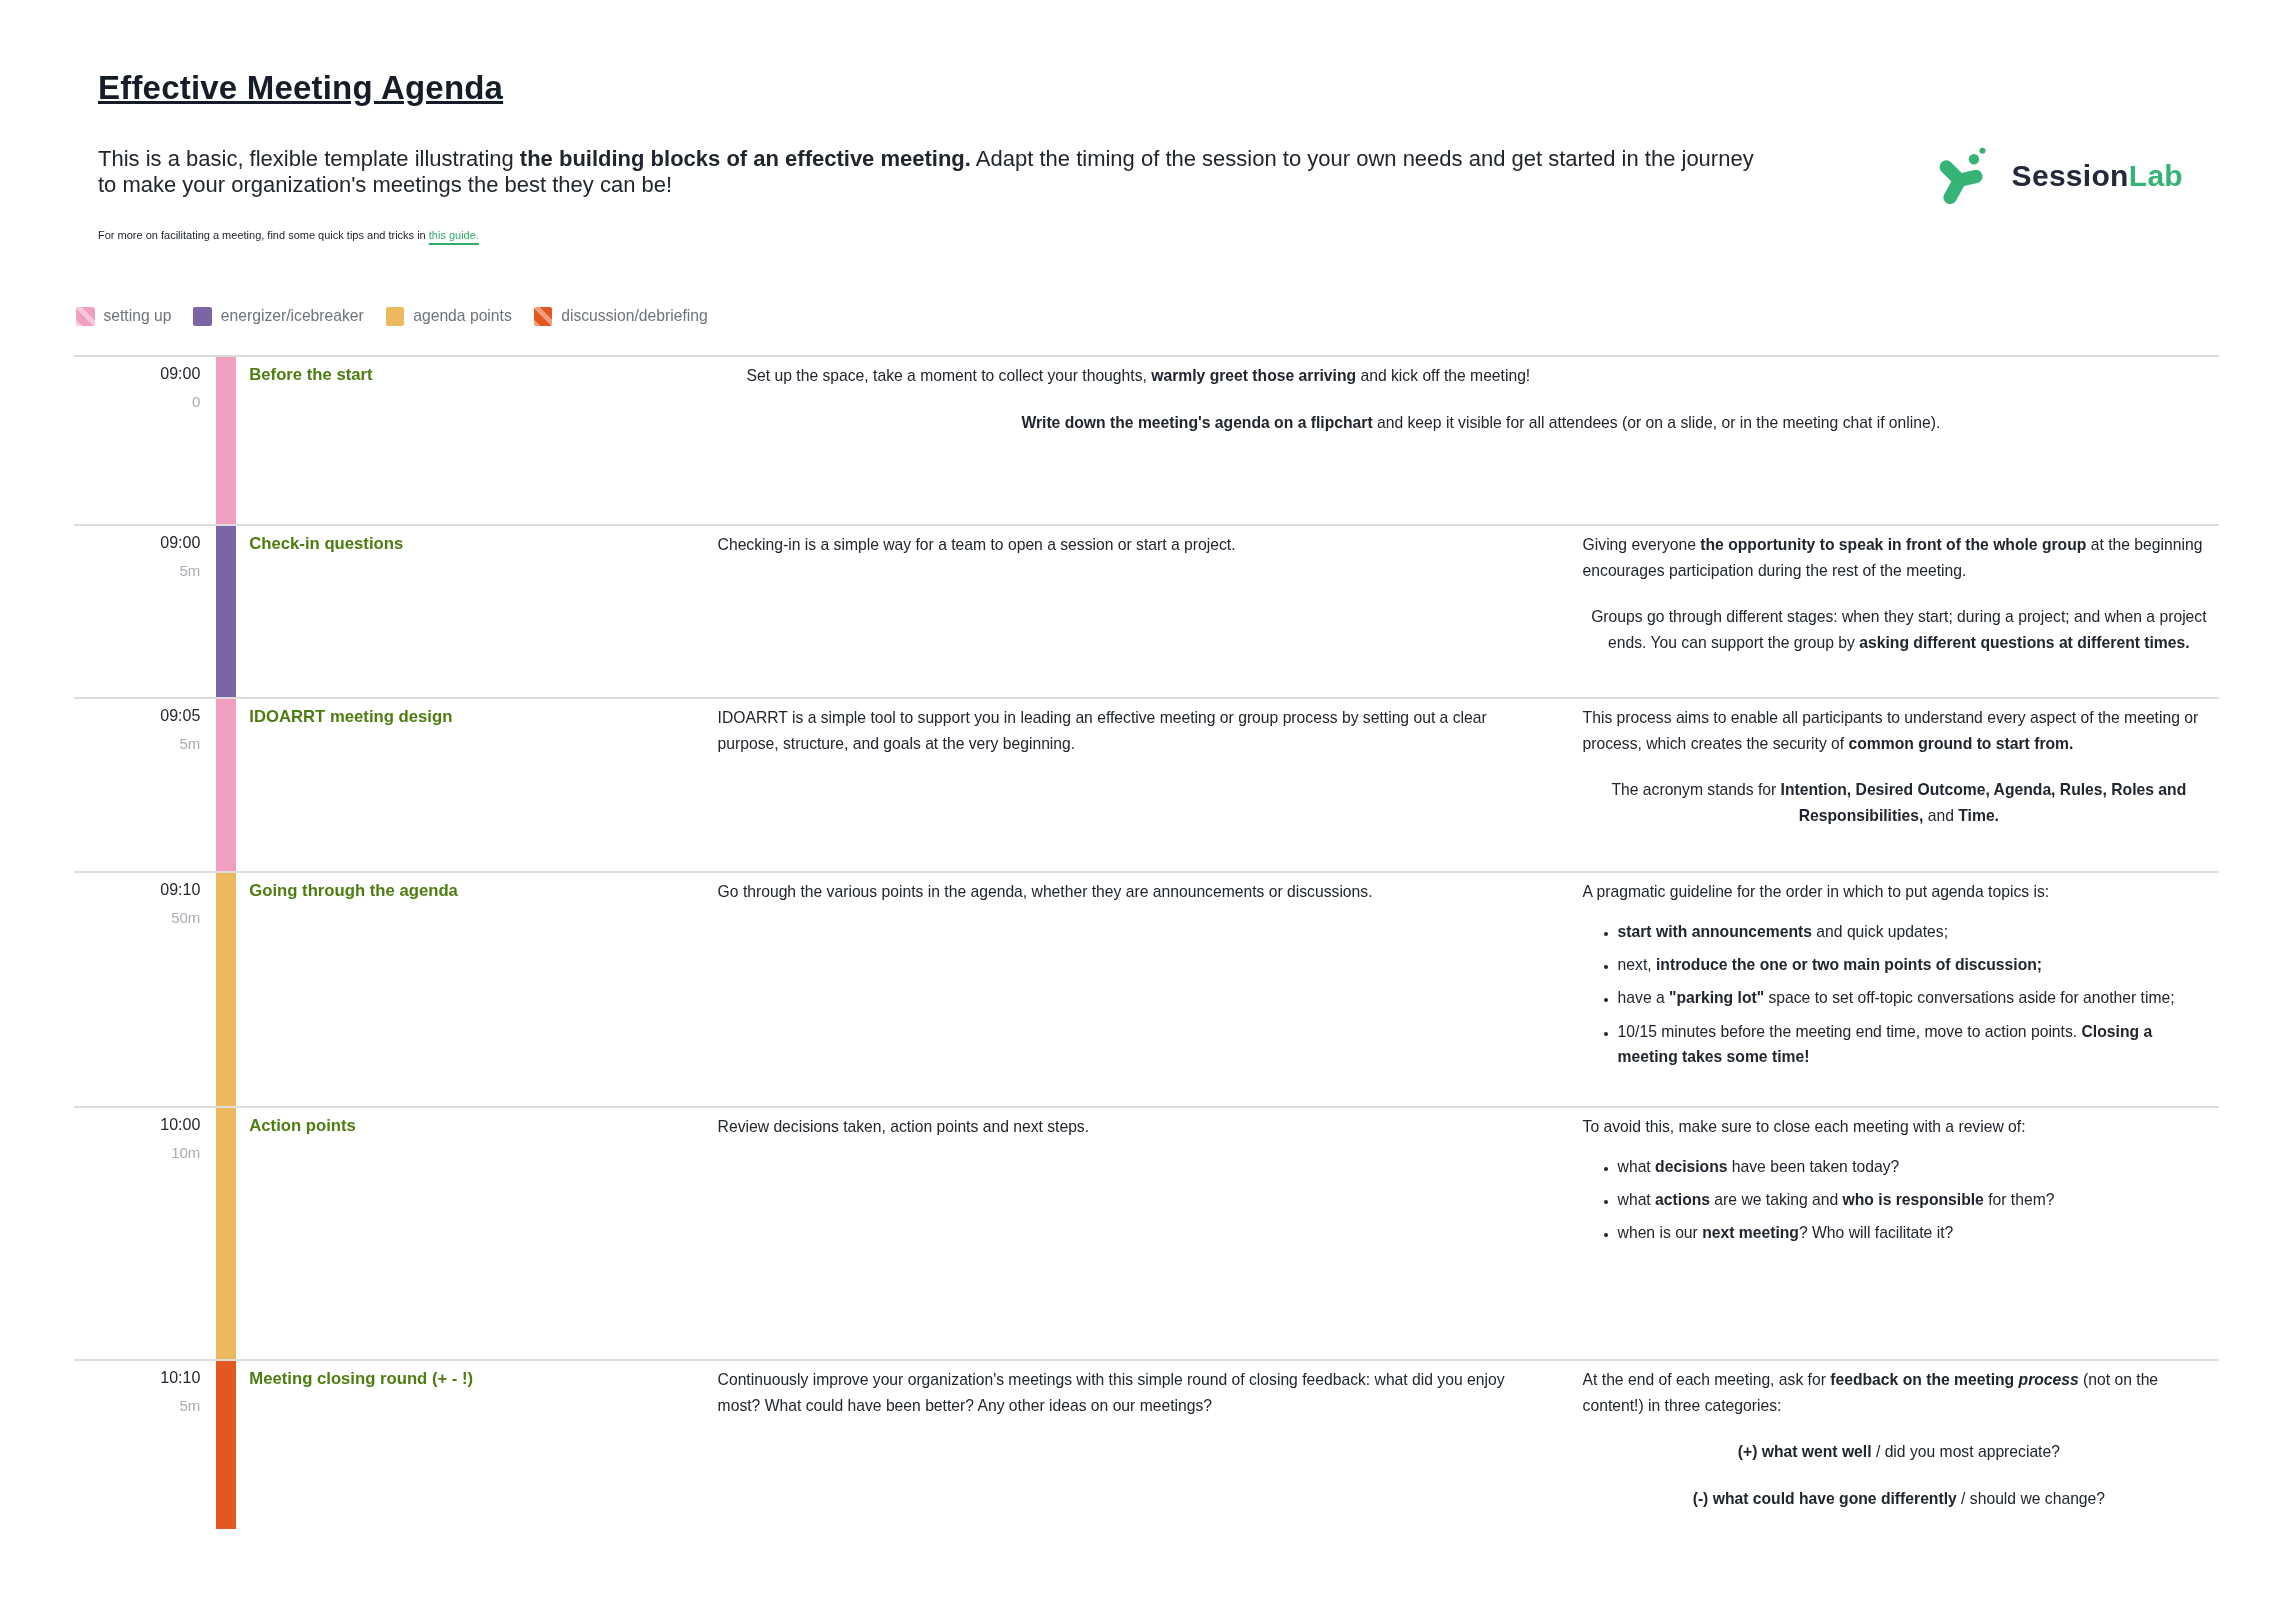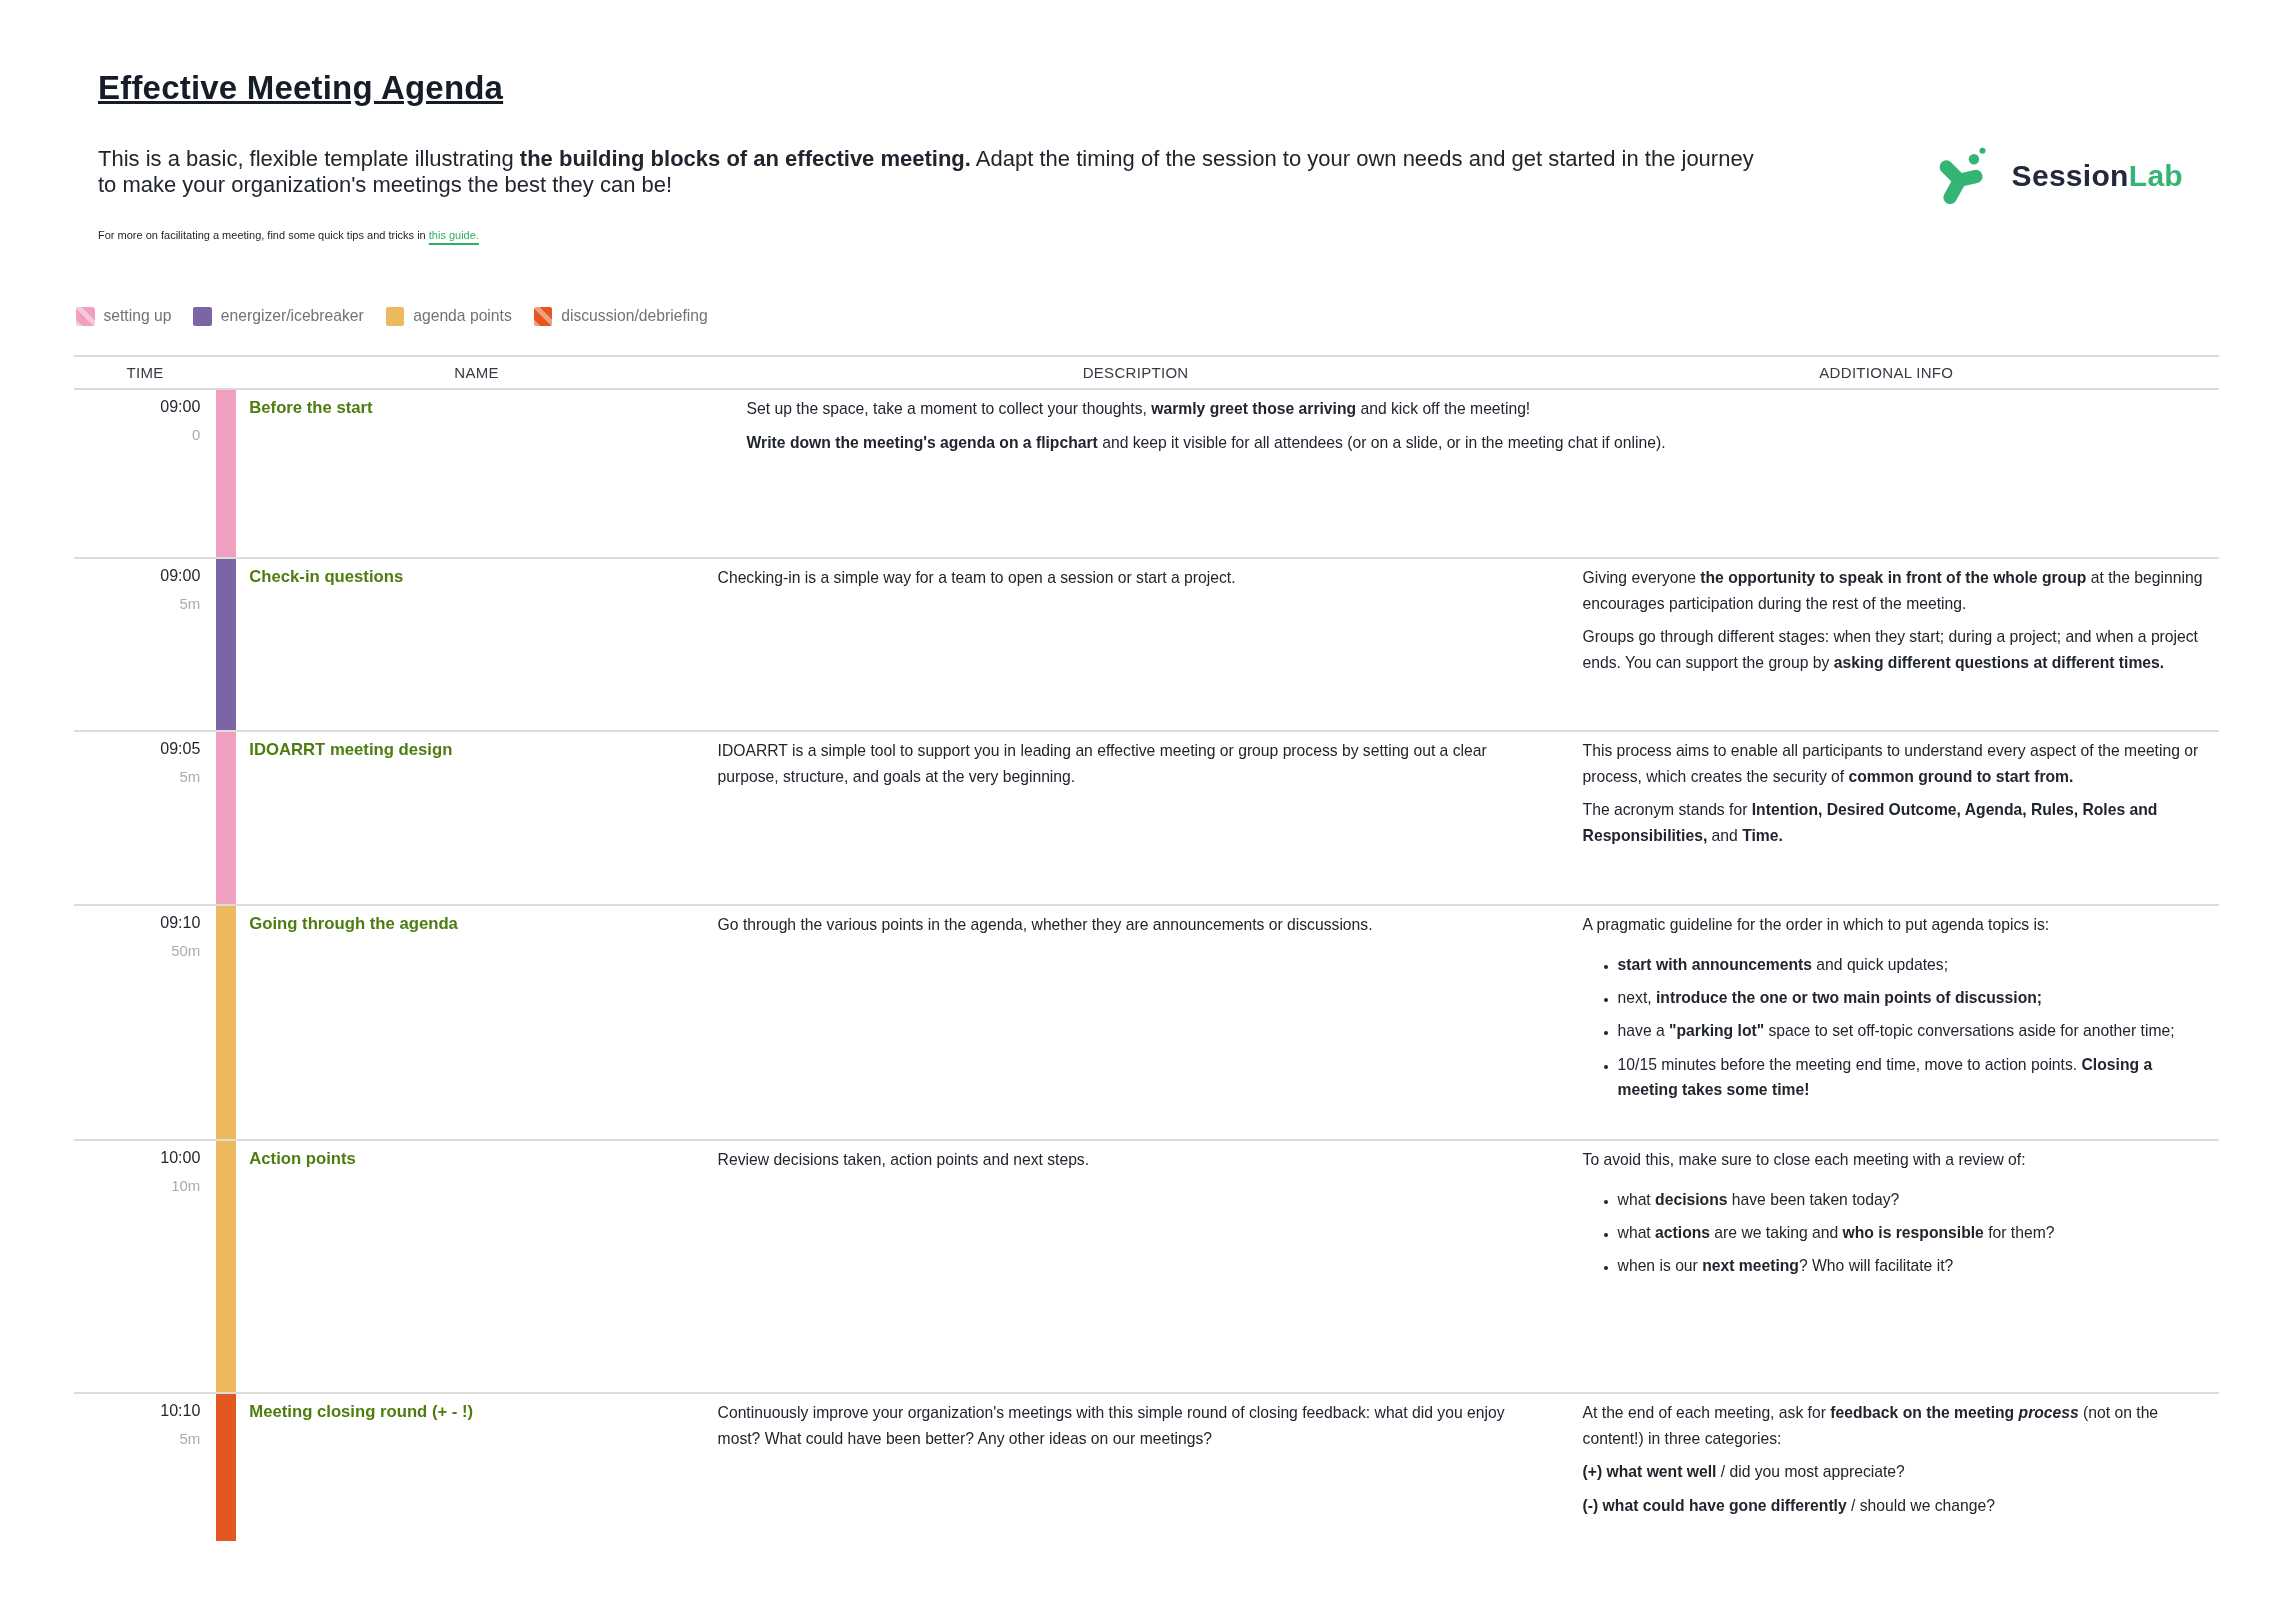--- a/index.html
+++ b/index.html
@@ -73,21 +73,21 @@
   .t-start { font-size:16px; color:#23272f; }
   .t-dur { margin-top:9.8px; font-size:15px; color:#a8adb4; }
 
   .c-bar { width:19.6px; }
   .bar { width:19.6px; height:100%; background:var(--c,#ccc); }
 
   .c-name { width:482px; padding:8.8px 19.6px 0 13.7px; font-size:16.7px; font-weight:700; color:#4d7c0f; }
   .c-desc { width:836px; padding:6.9px 47px 0 0; font-size:15.7px; line-height:25.5px; }
   .c-add  { flex:1; padding:6.9px 3.9px 17.6px 29px; font-size:15.7px; line-height:25.5px; }
 
-  .c-add p + p { margin-top:8px; }
+  .c-add p + p { margin-top:21px;text-align:center; }
   .c-add ul { margin:13.7px 0 0 0; padding-left:35px; }
   .c-add li { margin-bottom:7.8px; }
   .c-add li::marker { font-size:12.7px; }
 
   .b { font-weight:700; }
   .i { font-style:italic; }
 </style>
 </head>
 <body>
 
@@ -130,27 +130,20 @@
     <span class="legend-label">agenda points</span>
   </div>
 
   <div class="legend-item">
     <span class="swatch striped" style="--c: #E4581F;"></span>
     <span class="legend-label">discussion/debriefing</span>
   </div>
 </div>
 
   <div class="agenda-table">
-    <div class="thead">
-      <div class="th th-time">TIME</div>
-      <div class="th th-bar"></div>
-      <div class="th th-name">NAME</div>
-      <div class="th th-desc">DESCRIPTION</div>
-      <div class="th th-add">ADDITIONAL INFO</div>
-    </div>
     <div>
   <div class="agenda-row">
     <div class="c-time">
       <div class="t-start">09:00</div>
       <div class="t-dur">0</div>
     </div>
     <div class="c-bar">
       <div class="bar striped" style="--c: #F19FC0;"></div>
     </div>
     <div class="c-name">Before the start</div>

